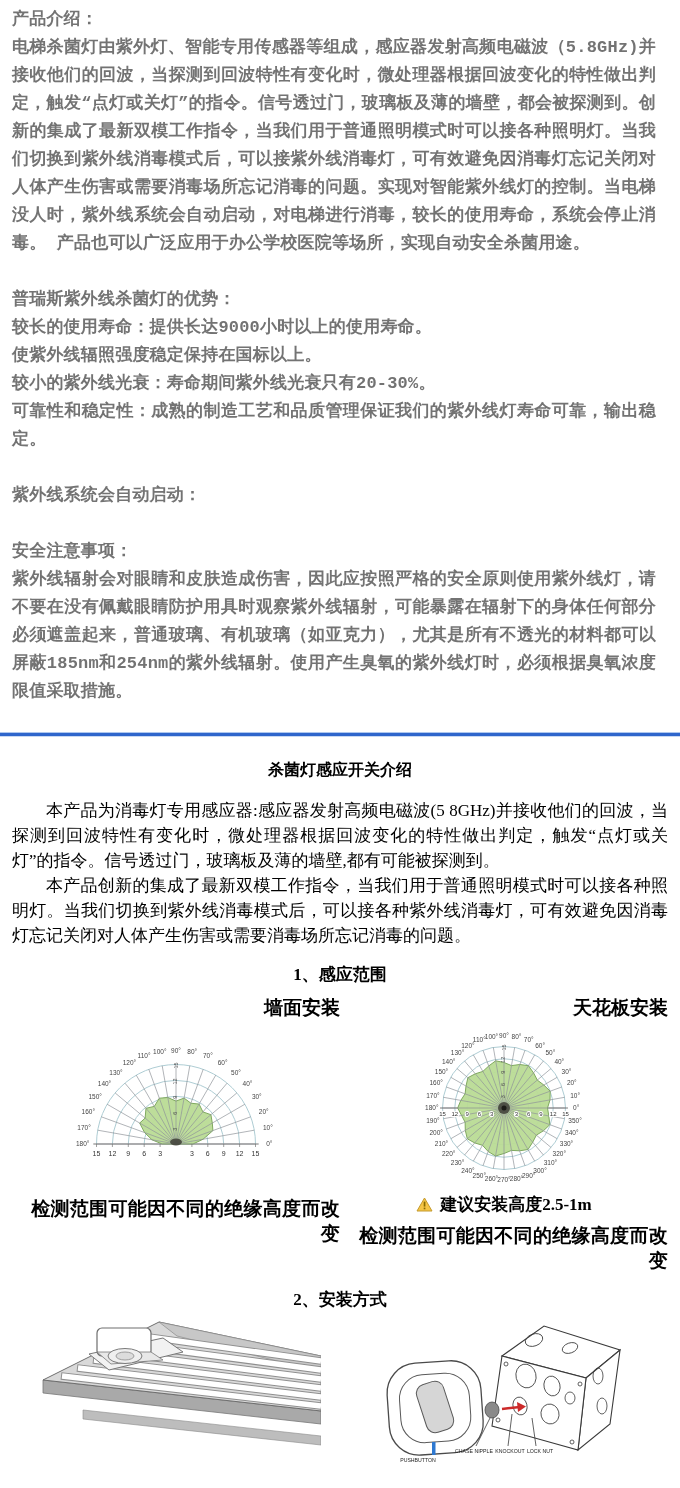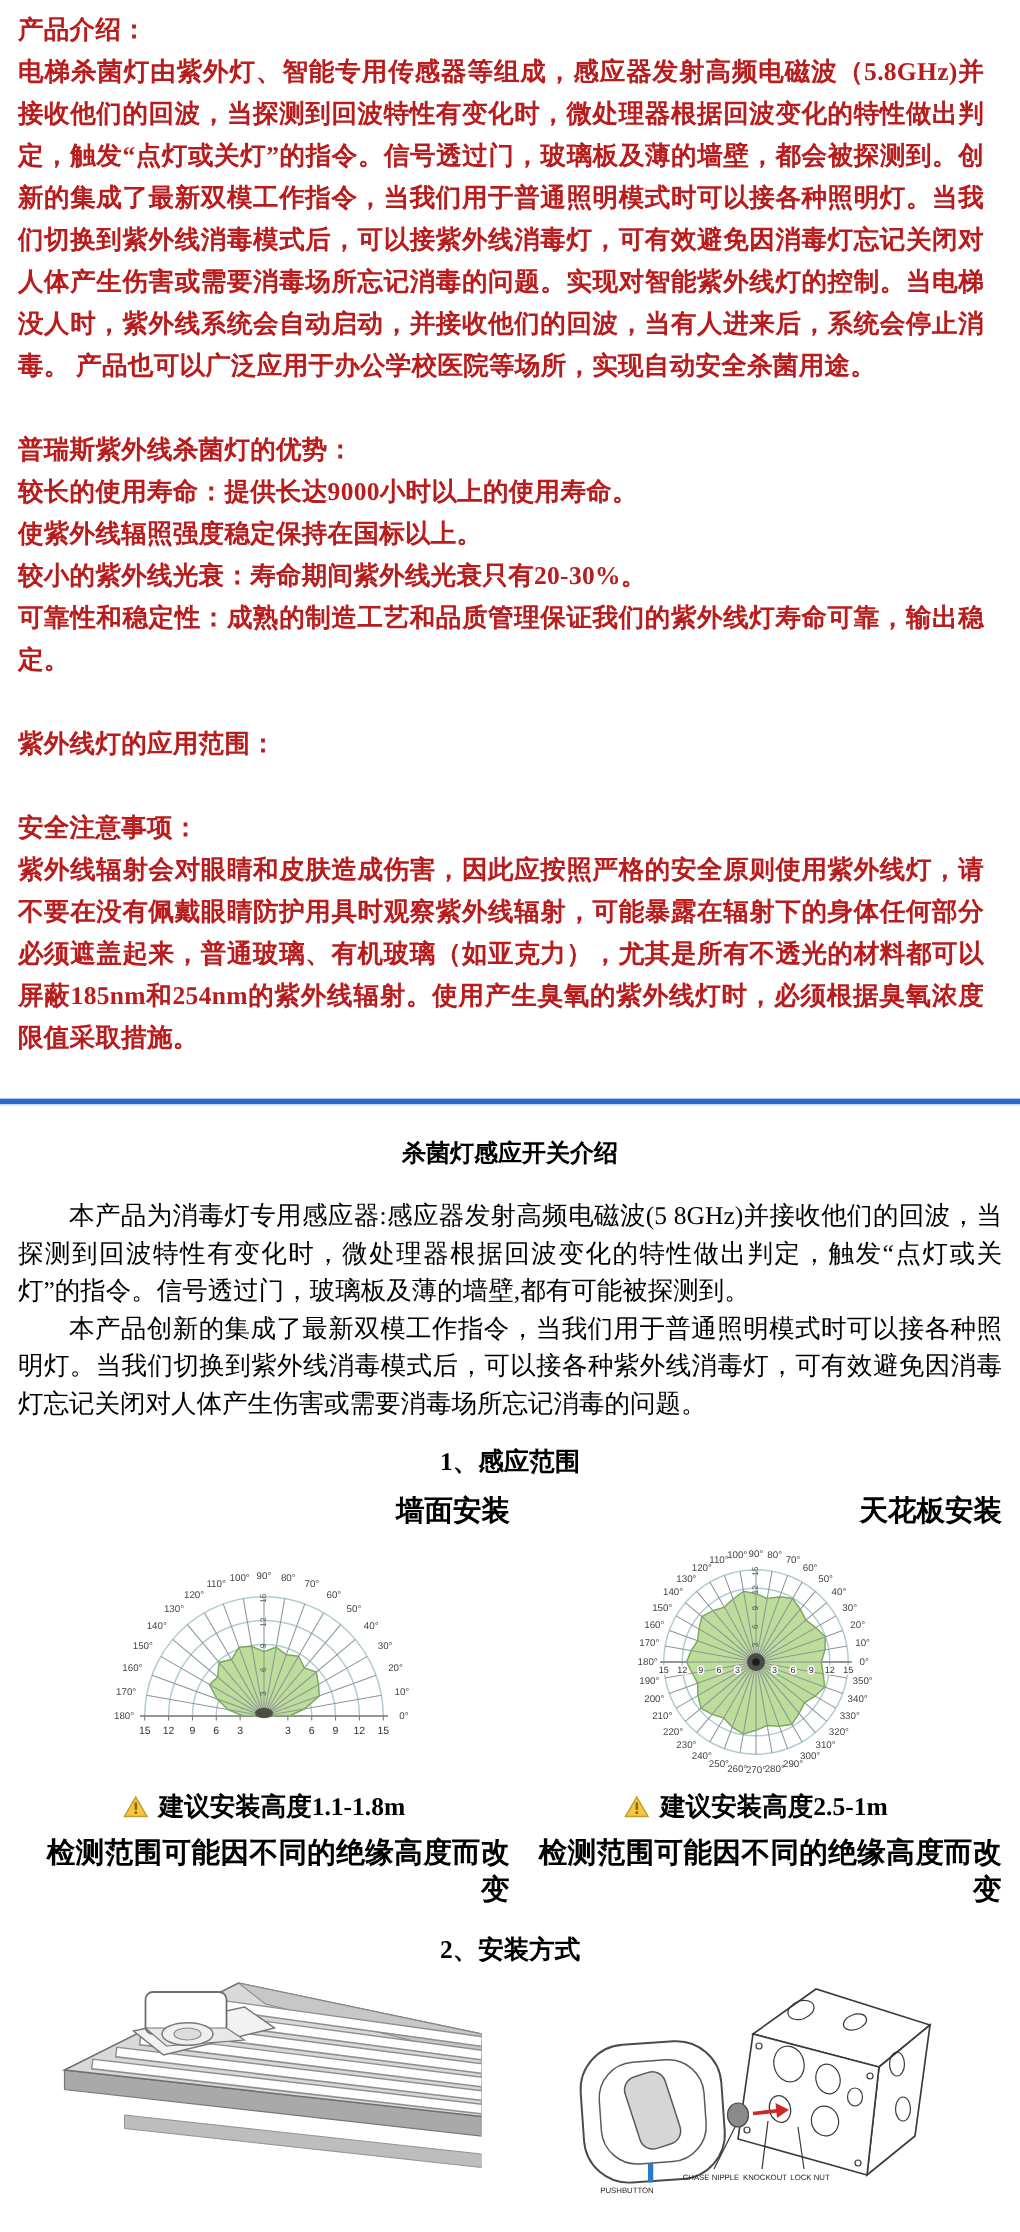--- a/index.html
+++ b/index.html
@@ -1,18 +1,18 @@
 <!DOCTYPE html>
 <html><head>
 <meta charset="utf-8">
 <style>
   html,body{margin:0;padding:0;background:#fff;}
   .page{position:relative;width:680px;height:1488px;background:#fff;overflow:hidden;}
   
-  .sec1{font-family:Liberation Serif, serif;font-weight:700;color:#b91c1c;
+  .sec1{font-family:Liberation Mono, monospace;font-weight:700;color:#737373;
         font-size:17px;line-height:28px;padding:6px 24px 0 12px;letter-spacing:.2px;}
   .sec1 p{margin:0;text-align:justify;}
   .sec1 .h{margin:0;}
   .gap{height:28px;}
   .advline{white-space:normal;}
   
   .divider{width:680px;height:5px;margin-top:26px;
            background:linear-gradient(#aec7ee 0 1px,#2f66cc 1px 4px,#c9d9f3 4px 5px);}
   
   .sec2{font-family:"Liberation Serif",serif;color:#000;font-size:17px;line-height:25px;
@@ -31,29 +31,29 @@
   .install-box{height:150px;display:flex;align-items:flex-start;justify-content:center;}
   svg text{font-family:"Liberation Sans",sans-serif;}
 </style>
 </head>
 <body>
 
 <div class="page">
 
   <section class="sec1">
     <p class="h">产品介绍：</p>
-    <p>电梯杀菌灯由紫外灯、智能专用传感器等组成，感应器发射高频电磁波（5.8GHz)并接收他们的回波，当探测到回波特性有变化时，微处理器根据回波变化的特性做出判定，触发“点灯或关灯”的指令。信号透过门，玻璃板及薄的墙壁，都会被探测到。创新的集成了最新双模工作指令，当我们用于普通照明模式时可以接各种照明灯。当我们切换到紫外线消毒模式后，可以接紫外线消毒灯，可有效避免因消毒灯忘记关闭对人体产生伤害或需要消毒场所忘记消毒的问题。实现对智能紫外线灯的控制。当电梯没人时，紫外线系统会自动启动，并接收他们的回波，当有人进来后，系统会停止消毒。 产品也可以广泛应用于办公学校医院等场所，实现自动安全杀菌用途。</p>
+    <p>电梯杀菌灯由紫外灯、智能专用传感器等组成，感应器发射高频电磁波（5.8GHz)并接收他们的回波，当探测到回波特性有变化时，微处理器根据回波变化的特性做出判定，触发“点灯或关灯”的指令。信号透过门，玻璃板及薄的墙壁，都会被探测到。创新的集成了最新双模工作指令，当我们用于普通照明模式时可以接各种照明灯。当我们切换到紫外线消毒模式后，可以接紫外线消毒灯，可有效避免因消毒灯忘记关闭对人体产生伤害或需要消毒场所忘记消毒的问题。实现对智能紫外线灯的控制。当电梯没人时，紫外线系统会自动启动，对电梯进行消毒，较长的使用寿命，系统会停止消毒。 产品也可以广泛应用于办公学校医院等场所，实现自动安全杀菌用途。</p>
     <div class="gap"></div>
     <p class="h">普瑞斯紫外线杀菌灯的优势：</p>
     <p class="advline">较长的使用寿命：提供长达9000小时以上的使用寿命。</p>
     <p class="advline">使紫外线辐照强度稳定保持在国标以上。</p>
     <p class="advline">较小的紫外线光衰：寿命期间紫外线光衰只有20-30%。</p>
     <p class="advline">可靠性和稳定性：成熟的制造工艺和品质管理保证我们的紫外线灯寿命可靠，输出稳定。</p>
     <div class="gap"></div>
-    <p class="h">紫外线灯的应用范围：</p>
+    <p class="h">紫外线系统会自动启动：</p>
     <div class="gap"></div>
     <p class="h">安全注意事项：</p>
     <p>紫外线辐射会对眼睛和皮肤造成伤害，因此应按照严格的安全原则使用紫外线灯，请不要在没有佩戴眼睛防护用具时观察紫外线辐射，可能暴露在辐射下的身体任何部分必须遮盖起来，普通玻璃、有机玻璃（如亚克力），尤其是所有不透光的材料都可以屏蔽185nm和254nm的紫外线辐射。使用产生臭氧的紫外线灯时，必须根据臭氧浓度限值采取措施。</p>
   </section>
 
   <div class="divider"></div>
 
   <section class="sec2">
     <div class="title">杀菌灯感应开关介绍</div>
     <p class="body">本产品为消毒灯专用感应器:感应器发射高频电磁波(5 8GHz)并接收他们的回波，当探测到回波特性有变化时，微处理器根据回波变化的特性做出判定，触发“点灯或关灯”的指令。信号透过门，玻璃板及薄的墙壁,都有可能被探测到。</p>
@@ -131,28 +131,20 @@
               <text x="218.6" y="134" font-size="7" fill="#333" text-anchor="middle">12</text>
               <line x1="234.5" y1="122" x2="234.5" y2="125" stroke="#777777" stroke-width="0.7"></line>
               <text x="234.5" y="134" font-size="7" fill="#333" text-anchor="middle">15</text>
               <text x="156.5" y="107.1" font-size="5.5" fill="#555" transform="rotate(-90 156.5 107.1)" text-anchor="middle">3</text>
               <text x="156.5" y="91.2" font-size="5.5" fill="#555" transform="rotate(-90 156.5 91.2)" text-anchor="middle">6</text>
               <text x="156.5" y="75.30000000000001" font-size="5.5" fill="#555" transform="rotate(-90 156.5 75.30000000000001)" text-anchor="middle">9</text>
               <text x="156.5" y="59.400000000000006" font-size="5.5" fill="#555" transform="rotate(-90 156.5 59.400000000000006)" text-anchor="middle">12</text>
               <text x="156.5" y="43.5" font-size="5.5" fill="#555" transform="rotate(-90 156.5 43.5)" text-anchor="middle">15</text>
               <ellipse cx="155" cy="120" rx="6" ry="3.5" fill="#3f3f36" opacity="0.85"></ellipse>
             </svg>
-        </div>
-        <div class="warn-row">
-          <svg width="17" height="15" viewBox="0 0 17 15">
-            <path d="M8.5 1 L16 14 H1 Z" fill="#f6c544" stroke="#c49a2e" stroke-width="1"></path>
-            <rect x="7.7" y="4.6" width="1.7" height="5" fill="#8a6b00"></rect>
-            <rect x="7.7" y="10.6" width="1.7" height="1.7" fill="#8a6b00"></rect>
-          </svg>
-          <span>建议安装高度1.1-1.8m</span>
         </div>
         <div class="note">检测范围可能因不同的绝缘高度而改变</div>
       </div>
       <div class="dcol">
         <div class="diagram-title">天花板安装</div>
         <div class="chart-box">
           <svg id="chart-ceiling" width="310" height="168" viewBox="0 0 310 168">
               <circle cx="155" cy="86" r="12.299999999999999" fill="none" stroke="#aecdd4" stroke-width="1"></circle>
               <circle cx="155" cy="86" r="24.599999999999998" fill="none" stroke="#aecdd4" stroke-width="1"></circle>
               <circle cx="155" cy="86" r="36.9" fill="none" stroke="#aecdd4" stroke-width="1"></circle>

